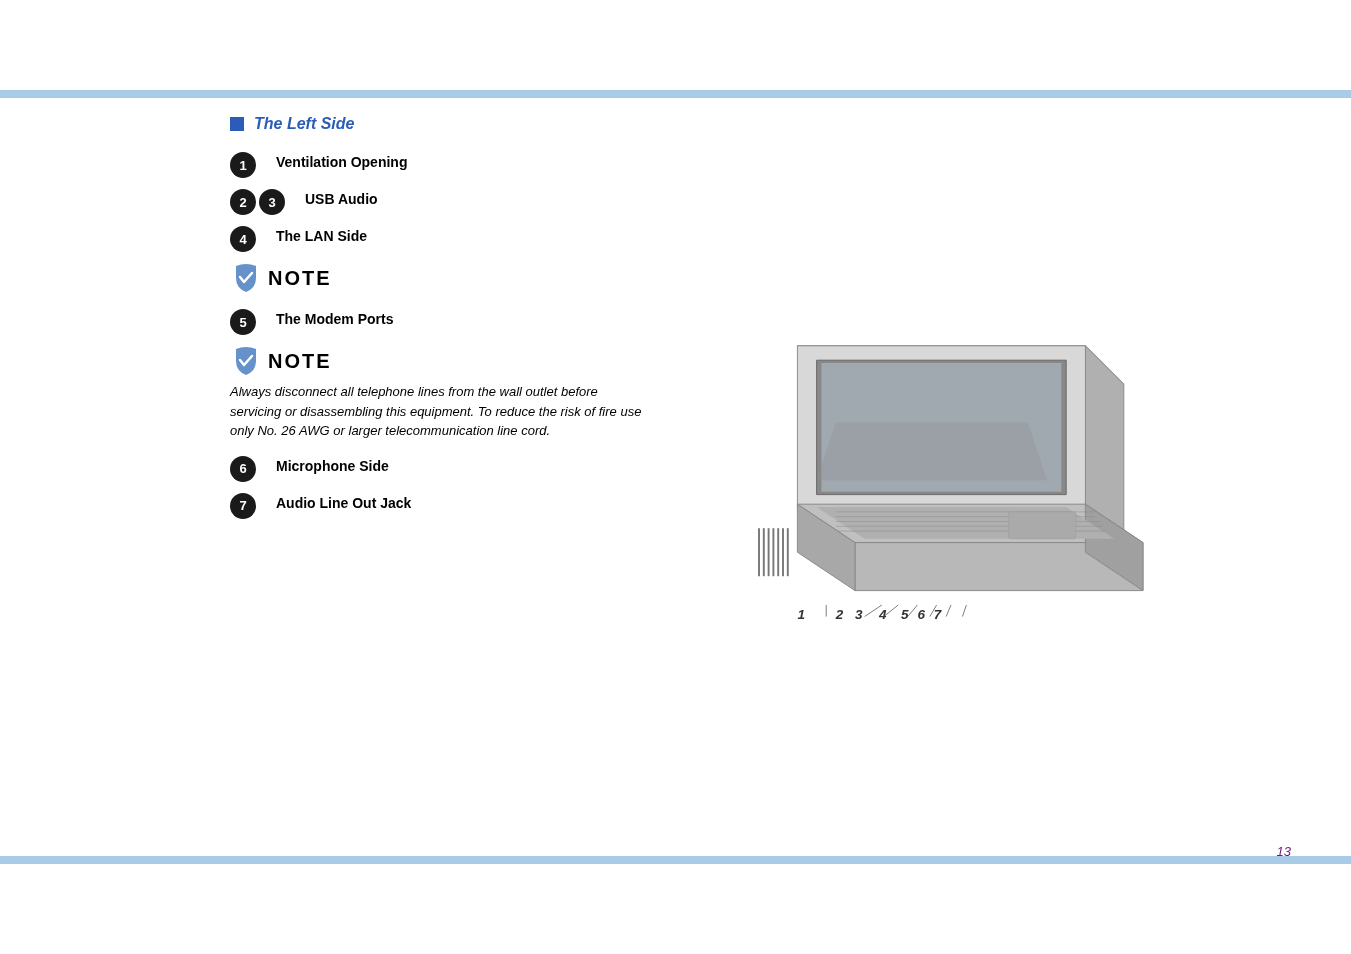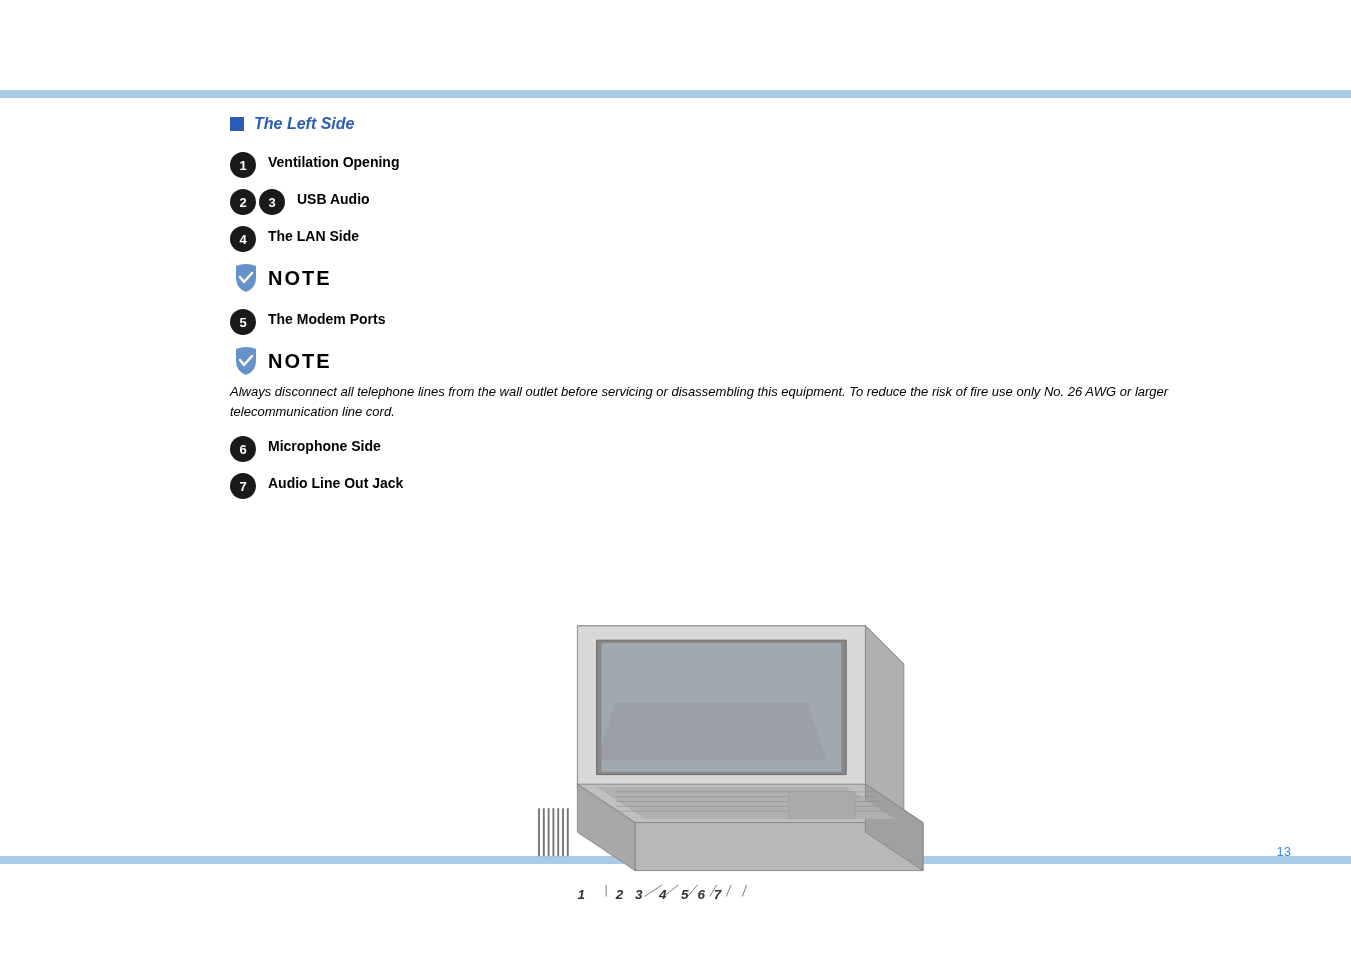--- a/index.html
+++ b/index.html
@@ -37,32 +37,33 @@
       bottom: 90px;
       left: 0;
     }
 
     
     .page-number {
       position: absolute;
       bottom: 95px;
       right: 60px;
       font-size: 13px;
-      color: #3b82f6;
+      font-style: italic;
+      color: #701a75;
     }
 
     
     .content-area {
       position: absolute;
       top: 105px;
       left: 230px;
       right: 100px;
       bottom: 110px;
       display: flex;
-      flex-direction: column;
+      flex-direction: row;
       gap: 20px;
     }
 
     
     .left-column {
       flex: 0 0 420px;
       padding-top: 10px;
     }
 
     
@@ -123,20 +124,21 @@
       align-items: center;
       justify-content: center;
       flex-shrink: 0;
     }
 
     .item-label {
       font-size: 14px;
       font-weight: bold;
       color: #000;
       padding-top: 3px;
+      margin-left: 8px;
     }
 
     
     .note-box {
       margin: 8px 0 14px 0;
       padding: 0;
     }
 
     .note-header {
       display: flex;

